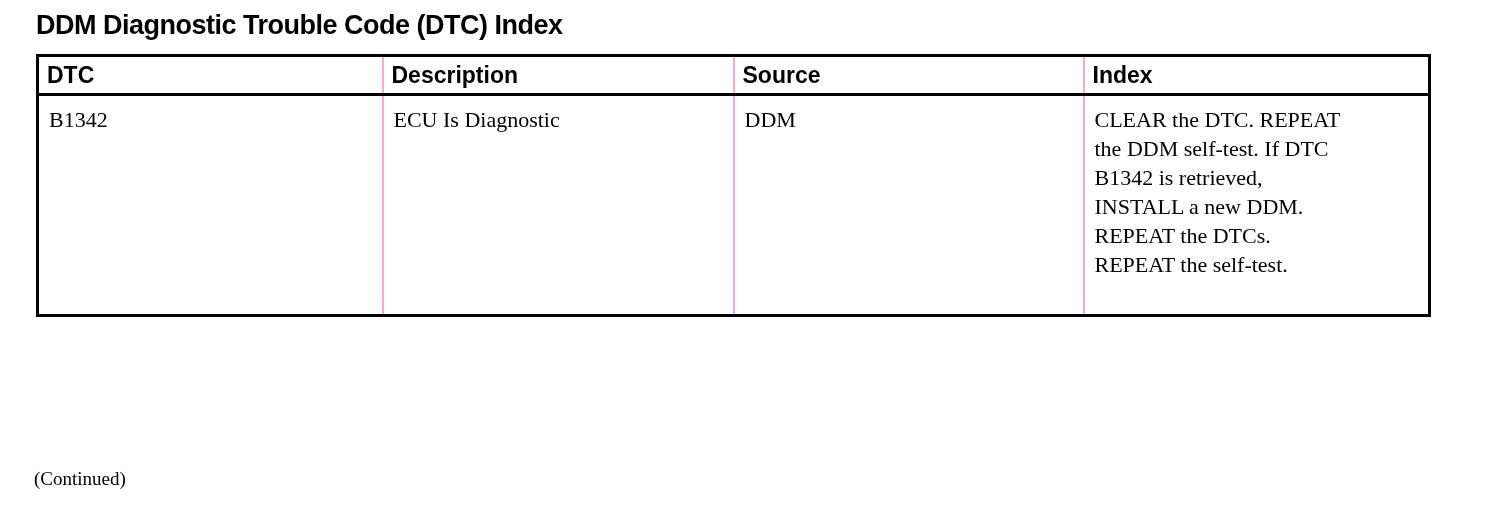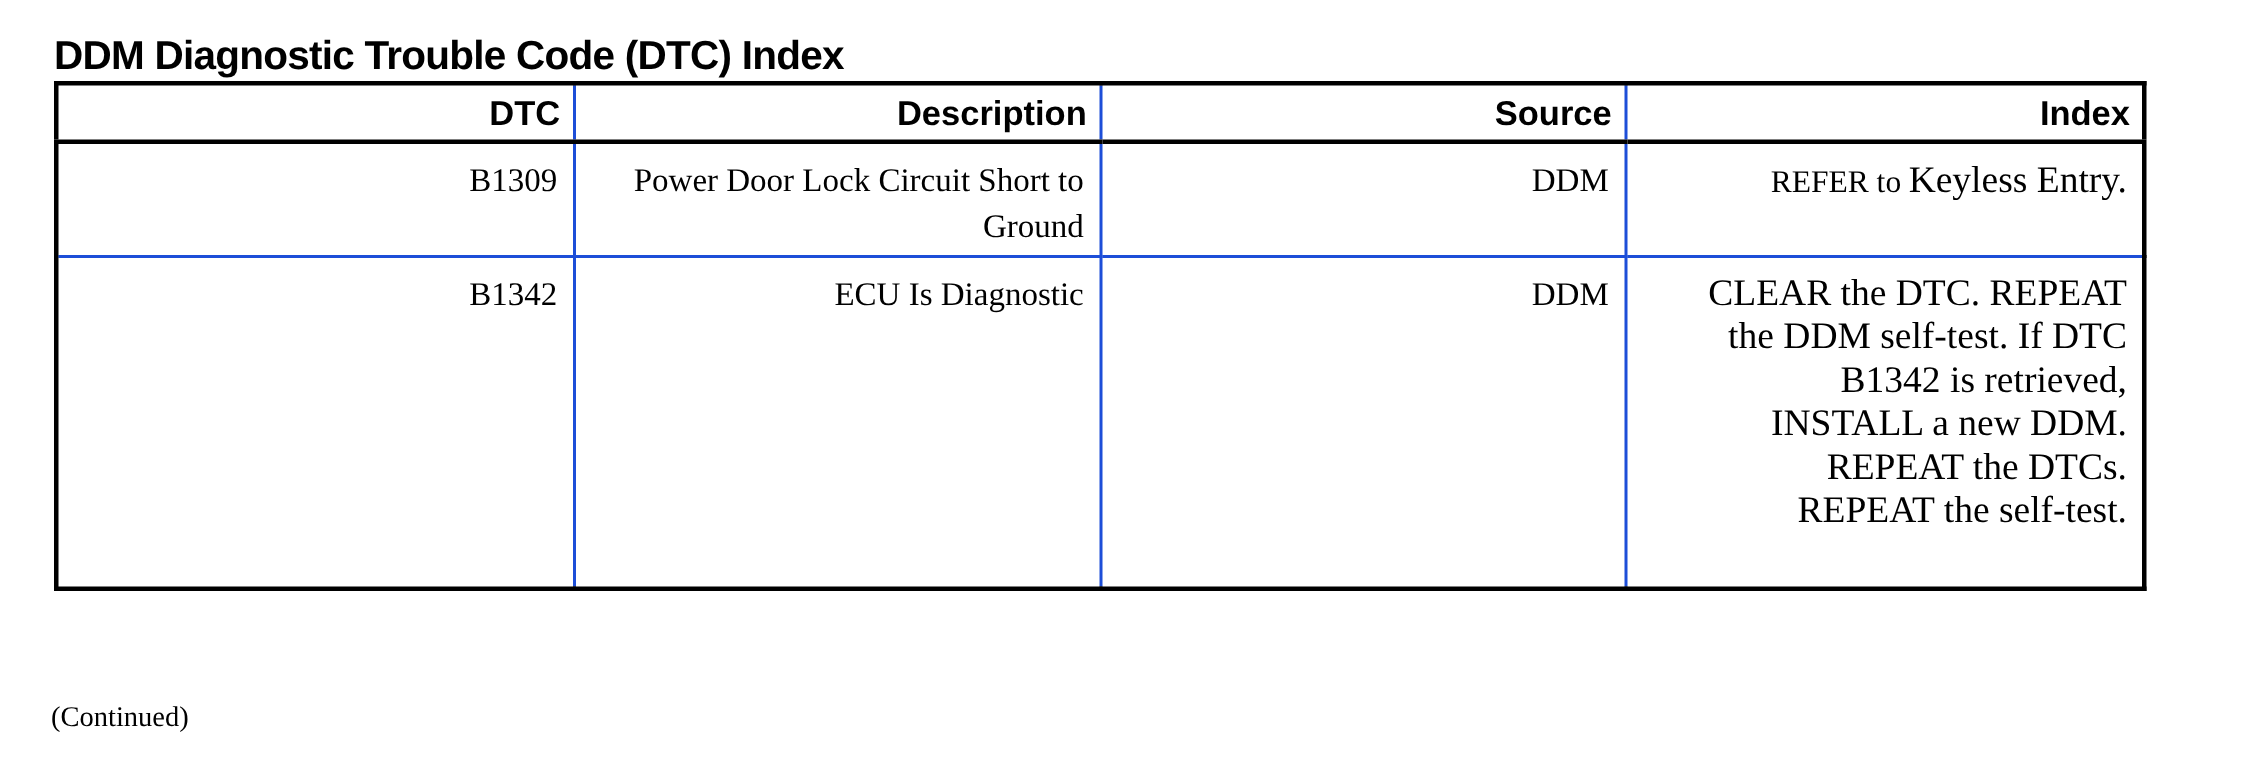--- a/index.html
+++ b/index.html
@@ -8,43 +8,43 @@
     width: 1504px;
     height: 518px;
     background: #ffffff;
     color: #000000;
     font-family: "Liberation Serif", serif;
     position: relative;
     overflow: hidden;
   }
   .page-title {
     position: absolute;
-    top: 22px;
+    top: 10px;
     left: 36px;
     margin: 0;
     font-family: "Liberation Sans", sans-serif;
     font-weight: bold;
     font-size: 27px;
     letter-spacing: -0.5px;
     white-space: nowrap;
   }
   table.dtc-table {
     position: absolute;
     top: 54px;
     left: 36px;
     width: 1392px;
     border-collapse: collapse;
     table-layout: fixed;
     border: 3px solid #000000;
   }
   .dtc-table th,
   .dtc-table td {
-    border: 2px solid #1d4ed8;
+    border: 2px solid #f9a8d4;
     vertical-align: top;
-    text-align: right;
+    text-align: left;
     padding: 8px 10px 4px 10px;
   }
   .dtc-table thead th {
     font-family: "Liberation Sans", sans-serif;
     font-weight: bold;
     font-size: 23px;
     padding: 4px 8px;
     height: 39px;
     border-bottom: 3px solid #000000;
     vertical-align: middle;
@@ -52,21 +52,21 @@
   .dtc-table td {
     font-size: 22px;
     line-height: 31px;
   }
   tr.row-1 { height: 76px; }
   tr.row-2 { height: 70px; }
   tr.row-3 { height: 221px; }
   td.cell-action { padding-top: 9px; }
   .action-prefix { font-size: 21px; }
   .action-reference { font-size: 25px; padding-left: 5px; }
-  td.cell-action .action-line div { line-height: 29px; font-size: 25px; }
+  td.cell-action .action-line div { line-height: 29px; font-size: 22px; }
   .continued-note {
     position: absolute;
     top: 468px;
     left: 34px;
     font-size: 19px;
   }
 </style>
 </head>
 <body>
 
@@ -83,28 +83,20 @@
     </colgroup>
     <thead>
       <tr>
         <th>DTC</th>
         <th>Description</th>
         <th>Source</th>
         <th>Index</th>
       </tr>
     </thead>
     <tbody>
-      <tr class="row-1">
-        <td class="cell-dtc">B1309</td>
-        <td class="cell-description">Power Door Lock Circuit Short to Ground</td>
-        <td class="cell-source">DDM</td>
-        <td class="cell-action">
-          <span class="action-prefix">REFER to</span><span class="action-reference">Keyless Entry.</span>
-        </td>
-      </tr>
       <tr class="row-3">
         <td class="cell-dtc">B1342</td>
         <td class="cell-description">ECU Is Diagnostic</td>
         <td class="cell-source">DDM</td>
         <td class="cell-action">
           <div class="action-line">
               <div>CLEAR the DTC. REPEAT</div>
               <div>the DDM self-test. If DTC</div>
               <div>B1342 is retrieved,</div>
               <div>INSTALL a new DDM.</div>

